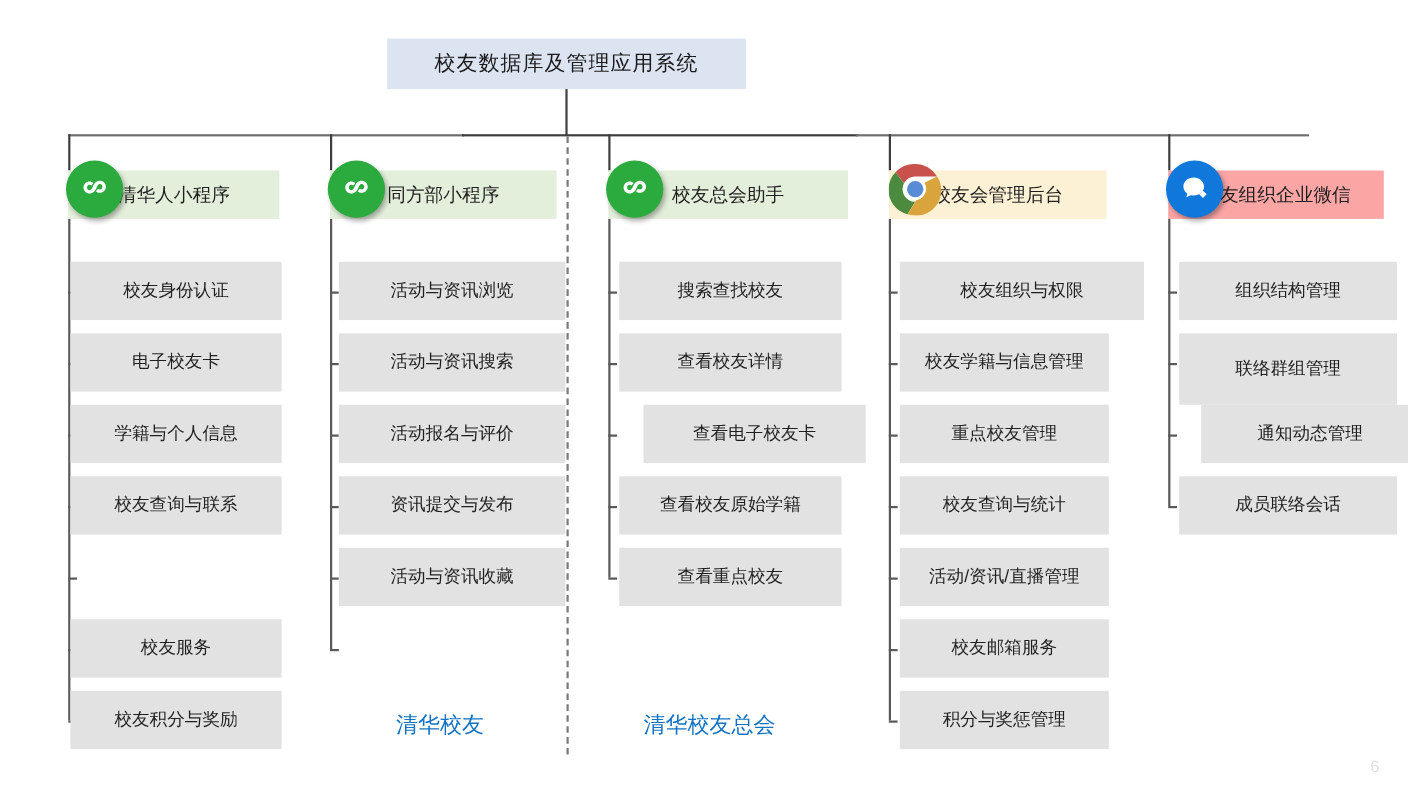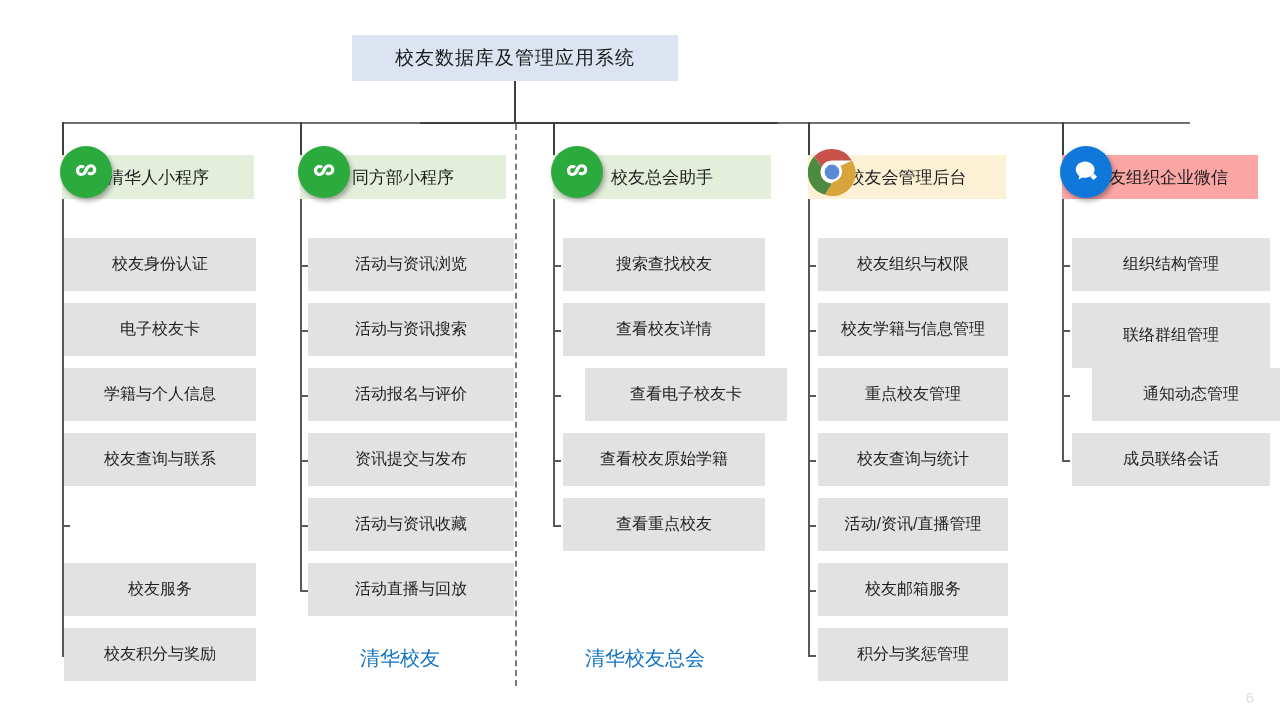--- a/index.html
+++ b/index.html
@@ -188,35 +188,34 @@
     <div class="item" style="left: 308px; top: 238px; width: 206px; height: 53px;">活动与资讯浏览</div>
     <div class="tick" style="left: 300px; top: 329.5px; width: 8px; position: absolute;"></div>
     <div class="item" style="left: 308px; top: 303px; width: 206px; height: 53px;">活动与资讯搜索</div>
     <div class="tick" style="left: 300px; top: 394.5px; width: 8px; position: absolute;"></div>
     <div class="item" style="left: 308px; top: 368px; width: 206px; height: 53px;">活动报名与评价</div>
     <div class="tick" style="left: 300px; top: 459.5px; width: 8px; position: absolute;"></div>
     <div class="item" style="left: 308px; top: 433px; width: 206px; height: 53px;">资讯提交与发布</div>
     <div class="tick" style="left: 300px; top: 524.5px; width: 8px; position: absolute;"></div>
     <div class="item" style="left: 308px; top: 498px; width: 206px; height: 53px;">活动与资讯收藏</div>
     <div class="tick" style="left: 300px; top: 589.5px; width: 8px; position: absolute;"></div>
-    <div class="item" style="left: 308px; top: 563px; width: 206px; height: 53px;">活动直播与回放</div>
     <div class="spine" style="left: 553px; top: 199px; height: 325.5px; position: absolute;"></div>
     <div class="tick" style="left: 553px; top: 264.5px; width: 8px; position: absolute;"></div>
     <div class="item" style="left: 563px; top: 238px; width: 202px; height: 53px;">搜索查找校友</div>
     <div class="tick" style="left: 553px; top: 329.5px; width: 8px; position: absolute;"></div>
     <div class="item" style="left: 563px; top: 303px; width: 202px; height: 53px;">查看校友详情</div>
     <div class="tick" style="left: 553px; top: 394.5px; width: 8px; position: absolute;"></div>
     <div class="item" style="left: 563px; top: 368px; width: 202px; height: 53px; margin-left: 22px;">查看电子校友卡</div>
     <div class="tick" style="left: 553px; top: 459.5px; width: 8px; position: absolute;"></div>
     <div class="item" style="left: 563px; top: 433px; width: 202px; height: 53px;">查看校友原始学籍</div>
     <div class="tick" style="left: 553px; top: 524.5px; width: 8px; position: absolute;"></div>
     <div class="item" style="left: 563px; top: 498px; width: 202px; height: 53px;">查看重点校友</div>
     <div class="spine" style="left: 808px; top: 199px; height: 455.5px; position: absolute;"></div>
     <div class="tick" style="left: 808px; top: 264.5px; width: 8px; position: absolute;"></div>
-    <div class="item" style="left: 818px; top: 238px; width: 190px; height: 53px;">校友组织与权限</div>
+    <div class="item" style="left: 818px; top: 238px; width: 222px; height: 53px;">校友组织与权限</div>
     <div class="tick" style="left: 808px; top: 329.5px; width: 8px; position: absolute;"></div>
     <div class="item" style="left: 818px; top: 303px; width: 190px; height: 53px;">校友学籍与信息管理</div>
     <div class="tick" style="left: 808px; top: 394.5px; width: 8px; position: absolute;"></div>
     <div class="item" style="left: 818px; top: 368px; width: 190px; height: 53px;">重点校友管理</div>
     <div class="tick" style="left: 808px; top: 459.5px; width: 8px; position: absolute;"></div>
     <div class="item" style="left: 818px; top: 433px; width: 190px; height: 53px;">校友查询与统计</div>
     <div class="tick" style="left: 808px; top: 524.5px; width: 8px; position: absolute;"></div>
     <div class="item" style="left: 818px; top: 498px; width: 190px; height: 53px;">活动/资讯/直播管理</div>
     <div class="tick" style="left: 808px; top: 589.5px; width: 8px; position: absolute;"></div>
     <div class="item" style="left: 818px; top: 563px; width: 190px; height: 53px;">校友邮箱服务</div>

